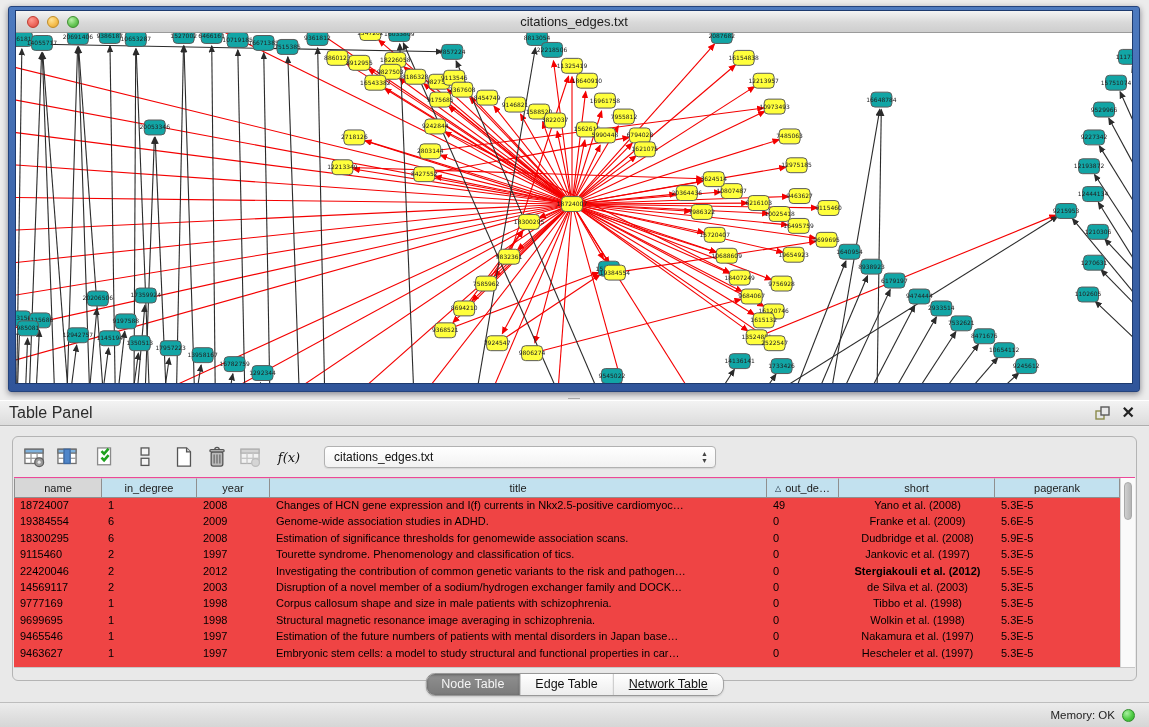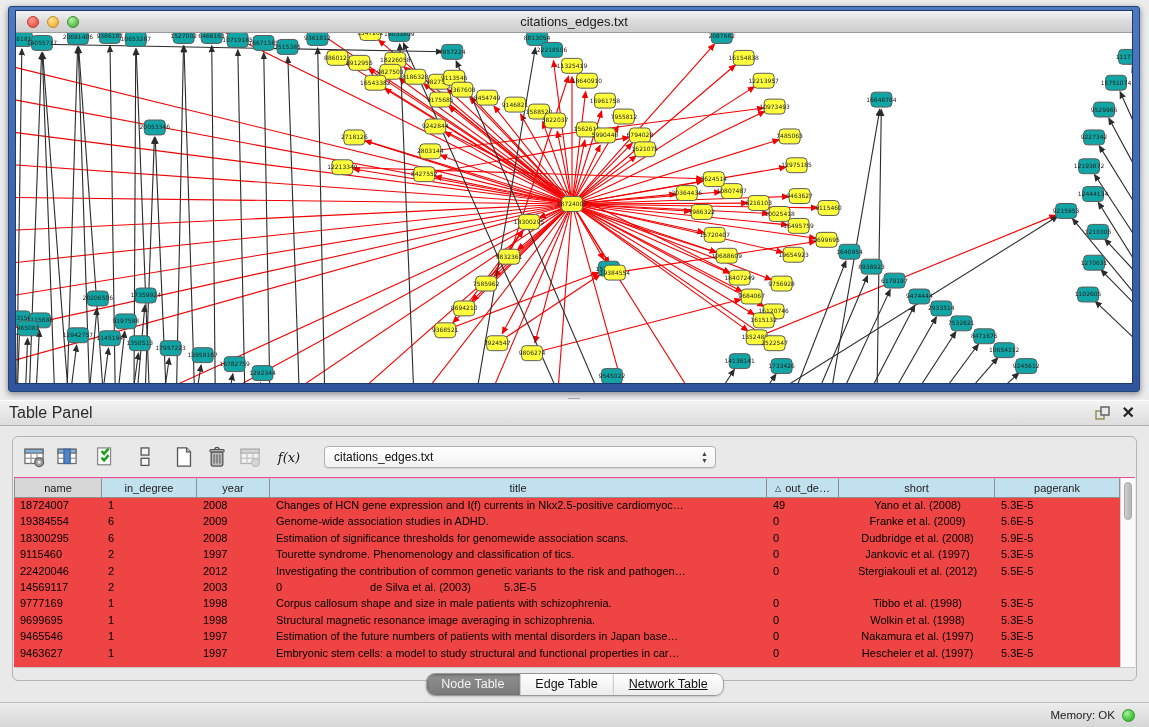--- a/index.html
+++ b/index.html
@@ -893,27 +893,28 @@
               <div class="t-cell" style="width: 72px;">0</div>
               <div class="t-cell" style="width: 156px; text-align: center;">Jankovic et al. (1997)</div>
               <div class="t-cell" style="width: 125px;">5.3E-5</div>
             </div>
             <div class="t-row">
               <div class="t-cell" style="width: 88px;">22420046</div>
               <div class="t-cell" style="width: 95px;">2</div>
               <div class="t-cell" style="width: 73px;">2012</div>
               <div class="t-cell" style="width: 497px;">Investigating the contribution of common genetic variants to the risk and pathogen…</div>
               <div class="t-cell" style="width: 72px;">0</div>
-              <div class="t-cell" style="width: 156px; text-align: center;">Stergiakouli et al. (2012)</div>
+              <div class="t-cell" style="width: 156px; text-align: center; font-weight: bold;">Stergiakouli et al. (2012)</div>
               <div class="t-cell" style="width: 125px;">5.5E-5</div>
             </div>
             <div class="t-row">
               <div class="t-cell" style="width: 88px;">14569117</div>
               <div class="t-cell" style="width: 95px;">2</div>
               <div class="t-cell" style="width: 73px;">2003</div>
+              <div class="t-cell" style="width: 497px;">Disruption of a novel member of a sodium/hydrogen exchanger family and DOCK…</div>
               <div class="t-cell" style="width: 72px;">0</div>
               <div class="t-cell" style="width: 156px; text-align: center;">de Silva et al. (2003)</div>
               <div class="t-cell" style="width: 125px;">5.3E-5</div>
             </div>
             <div class="t-row">
               <div class="t-cell" style="width: 88px;">9777169</div>
               <div class="t-cell" style="width: 95px;">1</div>
               <div class="t-cell" style="width: 73px;">1998</div>
               <div class="t-cell" style="width: 497px;">Corpus callosum shape and size in male patients with schizophrenia.</div>
               <div class="t-cell" style="width: 72px;">0</div>

